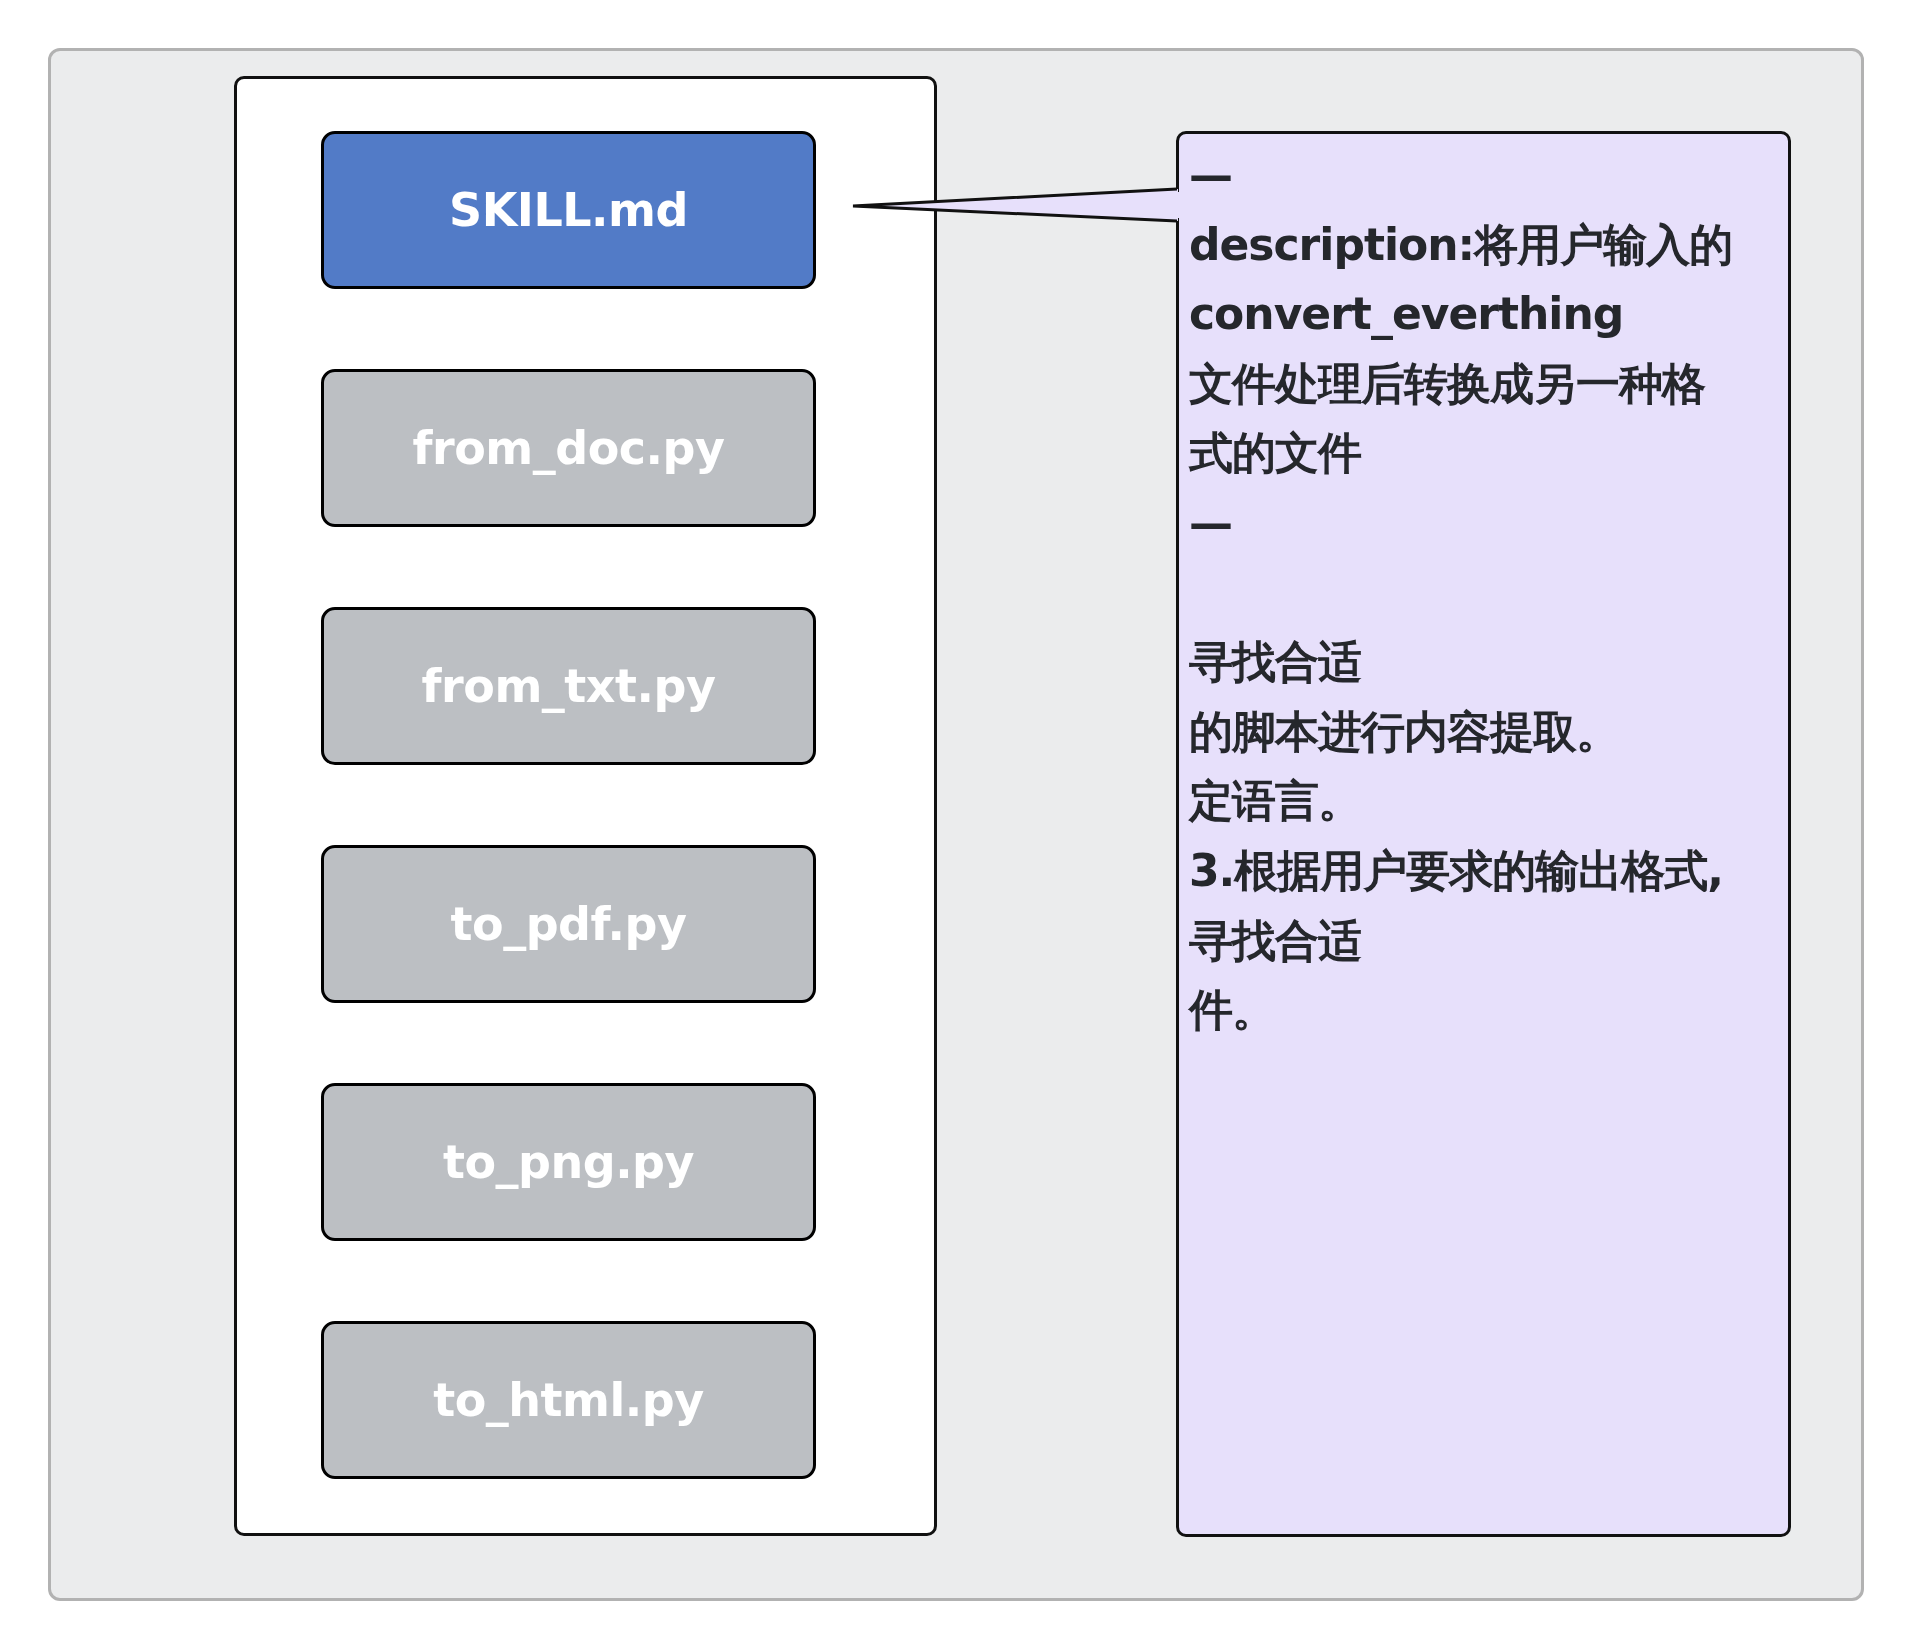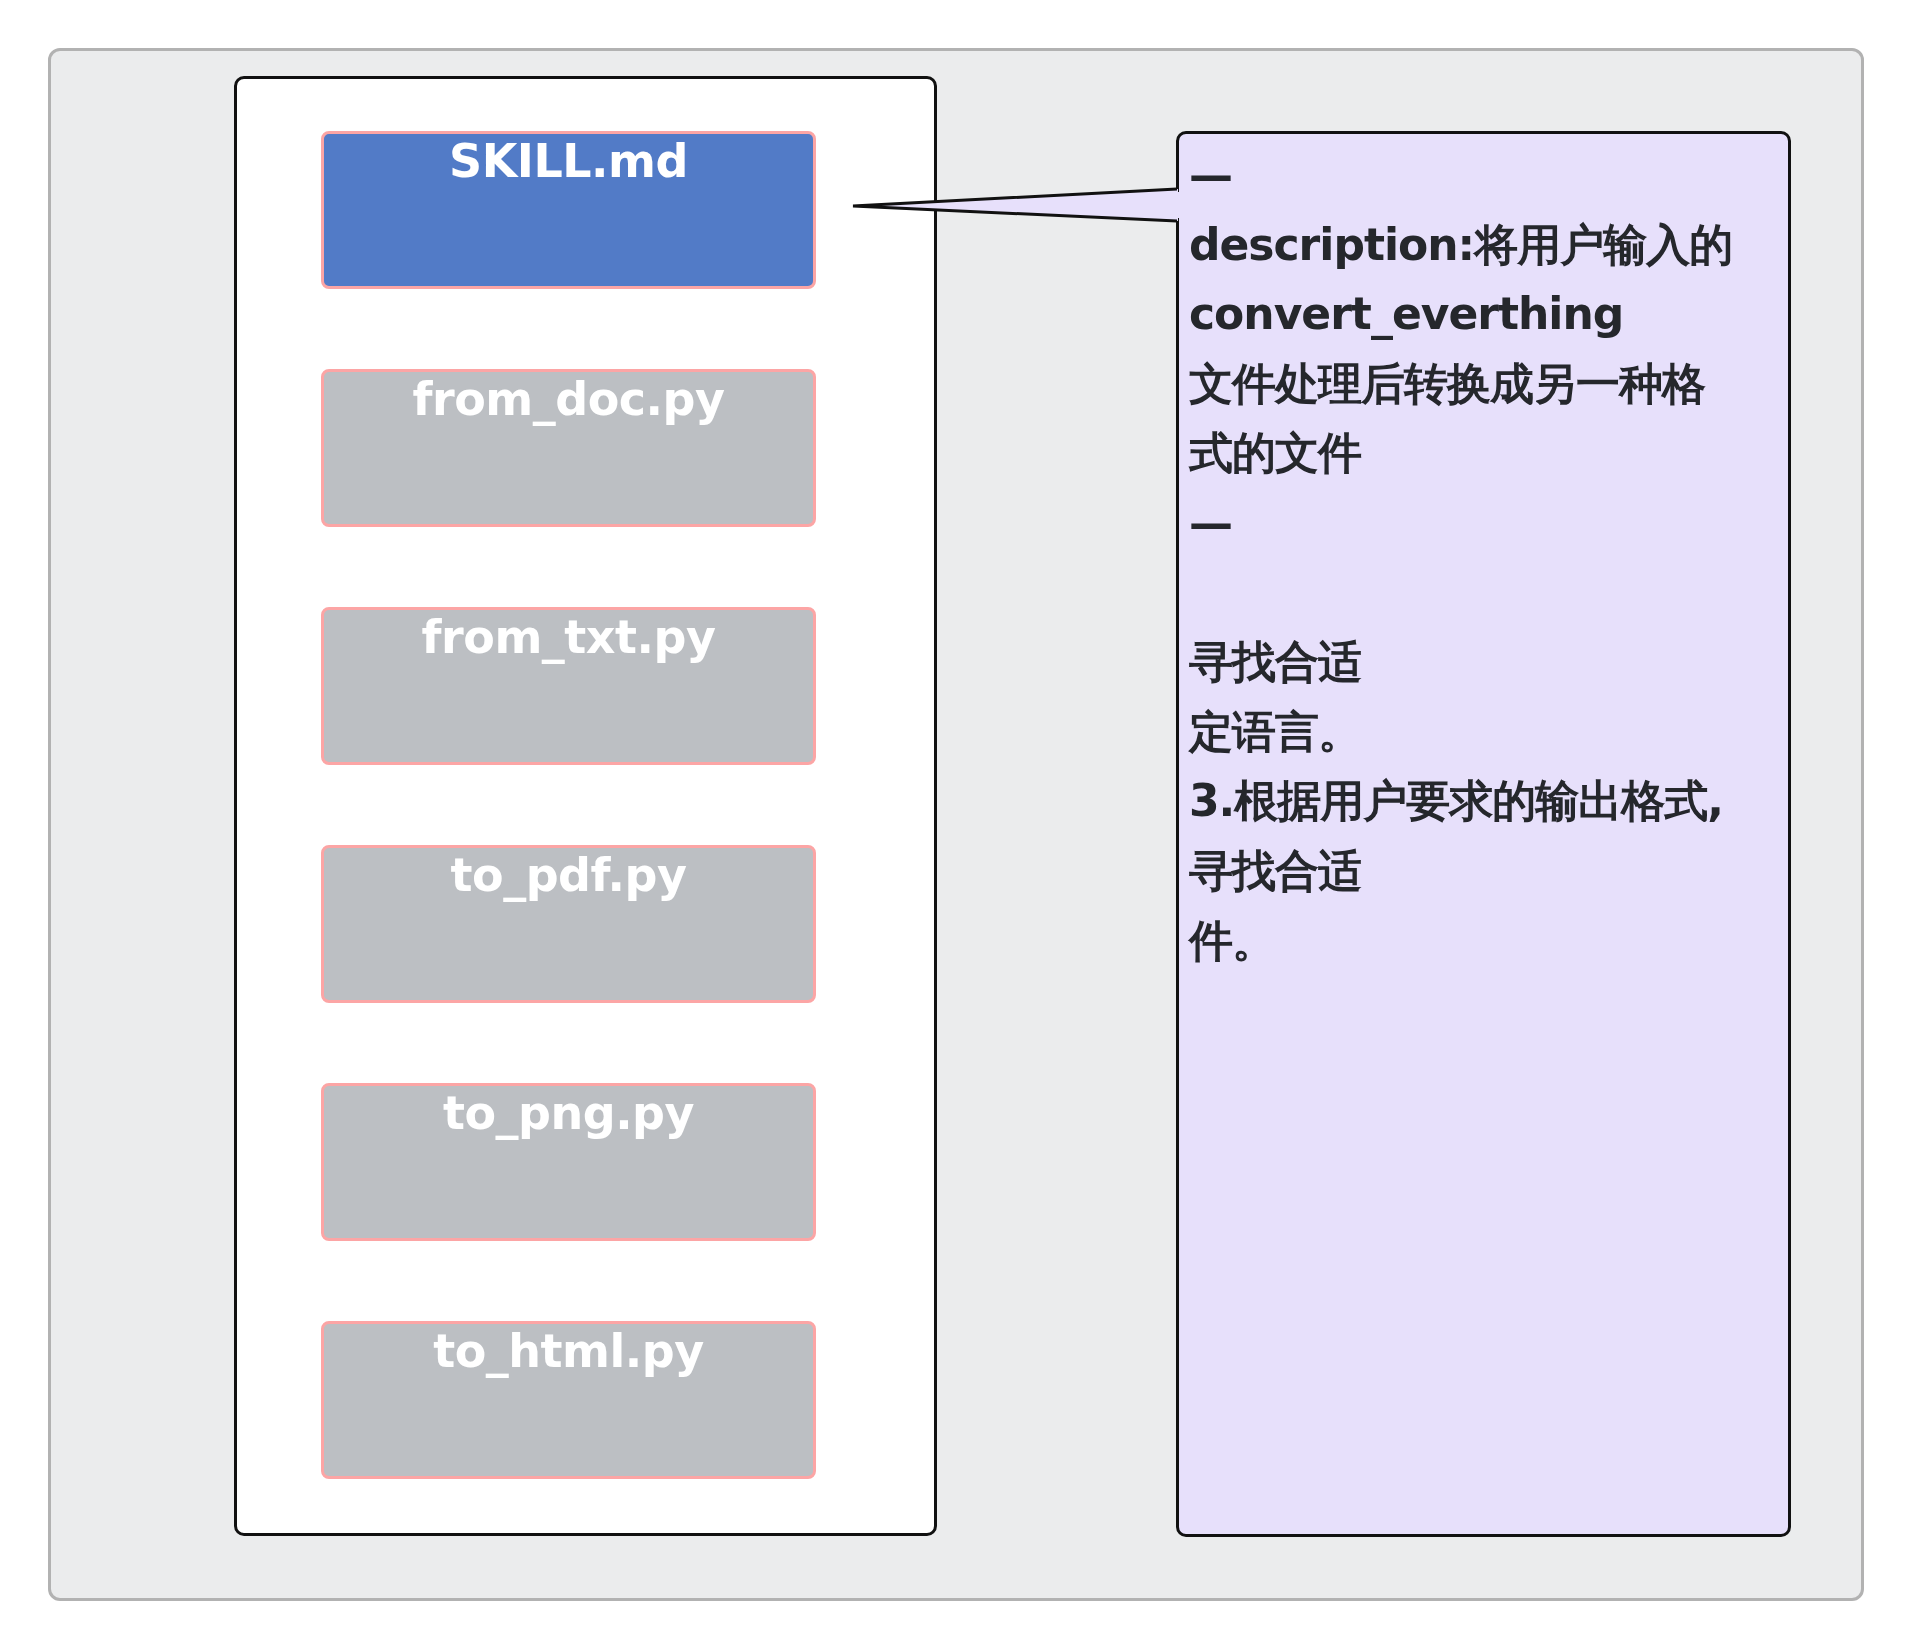--- a/index.html
+++ b/index.html
@@ -10,22 +10,22 @@
   .frame {
     position: absolute; left: 48px; top: 48px; width: 1810px; height: 1547px;
     background: #ebeced; border: 3px solid #b2b2b2; border-radius: 12px;
   }
   .panel {
     position: absolute; left: 234px; top: 76px; width: 697px; height: 1454px;
     background: #ffffff; border: 3px solid #111; border-radius: 10px;
   }
   .file-box {
     position: absolute; left: 321px; width: 489px; height: 152px;
-    border: 3px solid #fca5a5; border-radius: 8px; background: #bcbfc3;
-    display: flex; justify-content: center;
+    border: 3px solid #000000; border-radius: 14px; background: #bcbfc3;
+    display: flex; align-items: center; justify-content: center;
     color: #ffffff; font-weight: bold; font-size: 46px; letter-spacing: -0.5px;
     cursor: pointer;
   }
   .file-box.active { background: #527bc7; }
   .note {
     position: absolute; left: 1176px; top: 131px; width: 609px; height: 1400px;
     background: #e7e0fb; border: 3px solid #111; border-radius: 10px;
     box-sizing: content-box;
   }
   .note-text {
@@ -72,17 +72,18 @@
 
 <div class="note-text">
   <div class="note-line">—</div>
   <div class="note-line">description:将用户输入的</div>
   <div class="note-line">convert_everthing</div>
   <div class="note-line">文件处理后转换成另一种格</div>
   <div class="note-line">式的文件</div>
   <div class="note-line">—</div>
   <div class="note-line"></div>
   <div class="note-line">寻找合适</div>
+  <div class="note-line">的脚本进行内容提取。</div>
   <div class="note-line">定语言。</div>
   <div class="note-line">3.根据用户要求的输出格式,</div>
   <div class="note-line">寻找合适</div>
   <div class="note-line">件。</div>
 </div>
 
 </body></html>

